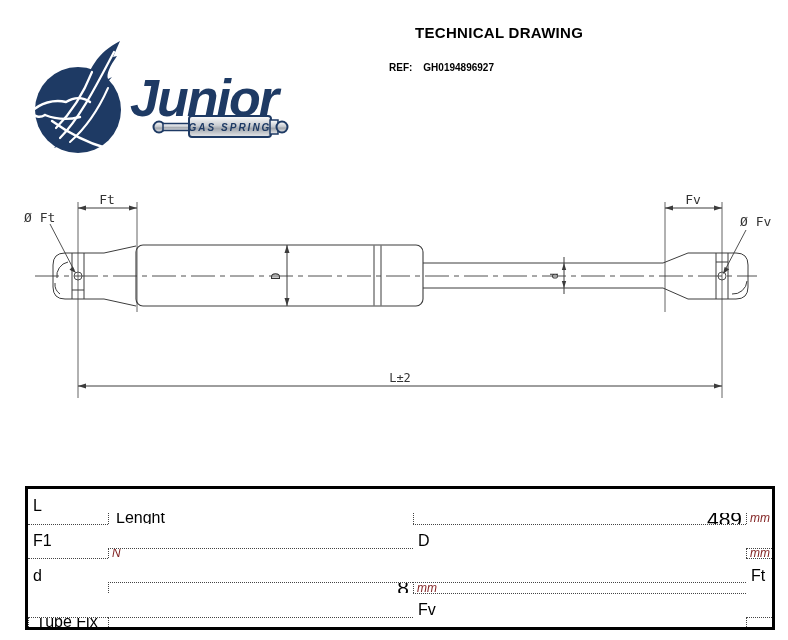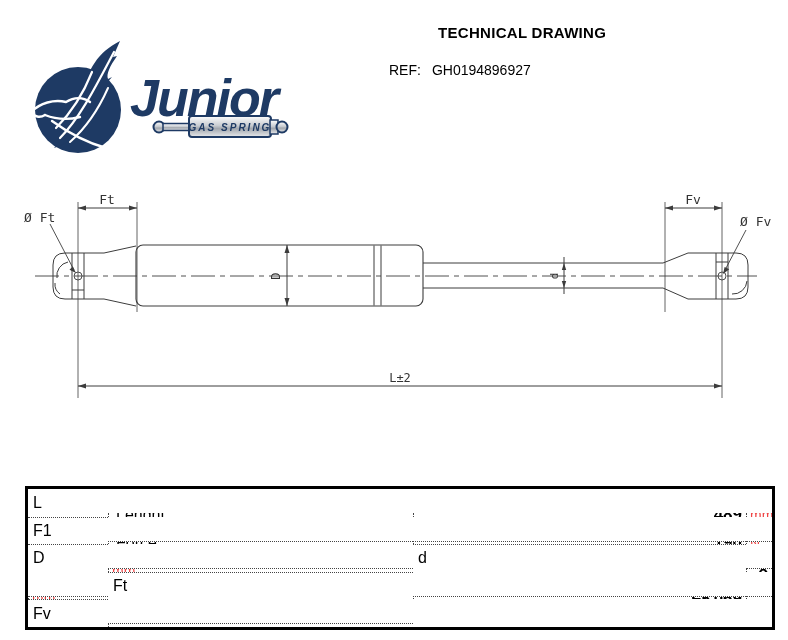--- a/index.html
+++ b/index.html
@@ -2,26 +2,26 @@
 <html><head>
 <meta charset="utf-8">
 <style>
   html,body{margin:0;padding:0;background:#888;}
   .page{
     position:relative;width:788px;height:640px;background:#ffffff;
     font-family:"Liberation Sans",sans-serif;overflow:hidden;color:#000;
   }
   
   .doc-title{
-    position:absolute;left:438px;top:24px;
+    position:absolute;left:415px;top:24px;
     font-size:15px;font-weight:bold;letter-spacing:.3px;white-space:nowrap;
   }
   .ref-line{
     position:absolute;left:373px;top:62px;
-    font-size:14px;font-weight:normal;white-space:nowrap;padding-left:16px;
+    font-size:10px;font-weight:bold;white-space:nowrap;padding-left:16px;
   }
   .ref-line .ref-value{margin-left:11px;}
   
   .logo-svg{position:absolute;left:0;top:0;}
   
   .drawing-svg{position:absolute;left:0;top:190px;}
   .drawing-svg text{
     font-family:"DejaVu Sans Mono","Liberation Mono",monospace;
     fill:#333;
   }
@@ -34,22 +34,22 @@
     grid-auto-rows:1fr;
   }
   .td{
     display:flex;align-items:center;box-sizing:border-box;
     font-size:16px;line-height:1;white-space:nowrap;overflow:hidden;
   }
   .td.bt{border-top:1px dotted #444;text-align:right;}
   .td.bl{border-left:1px dotted #444;margin-top:24px;}
   .td.code{padding-left:5px;}
   .td.name{padding-left:7px;}
-  .td.value{justify-content:flex-end;padding-right:4px;font-size:17px;font-weight:bold;}
-  .td.unit{font-size:14px;padding-left:3px;color:#ef4444;}
+  .td.value{justify-content:flex-end;padding-right:4px;font-size:21px;}
+  .td.unit{font-size:12px;padding-left:3px;color:#7f1d1d;font-style:italic;}
 </style>
 </head>
 <body>
 
 <div class="page">
 
   <svg class="logo-svg" width="320" height="165" viewBox="0 0 320 165">
     <defs>
       <linearGradient id="metal" x1="0" y1="0" x2="0" y2="1">
         <stop offset="0" stop-color="#fdfdfd"></stop>
@@ -171,32 +171,30 @@
   </svg>
 
   <div class="spec-table">
 
     <div class="td code">L</div>
     <div class="td name bl">Lenght</div>
     <div class="td value bl">489</div>
     <div class="td unit bl">mm</div>
 
     <div class="td code bt">F1</div>
-    <div class="td name bt bl">Force</div>
-    <div class="td value bt bl">190</div>
     <div class="td unit bt bl">N</div>
 
     <div class="td code bt">D</div>
     <div class="td unit bt bl">mm</div>
 
     <div class="td code bt">d</div>
     <div class="td value bt bl">8</div>
     <div class="td unit bt bl">mm</div>
 
     <div class="td code bt">Ft</div>
-    <div class="td value bt bl">FK069</div>
+    <div class="td name bt bl">Tube Fix</div>
     <div class="td unit bt bl"></div>
 
     <div class="td code bt">Fv</div>
     <div class="td unit bt bl"></div>
   </div>
 
 </div>
 
 </body></html>

